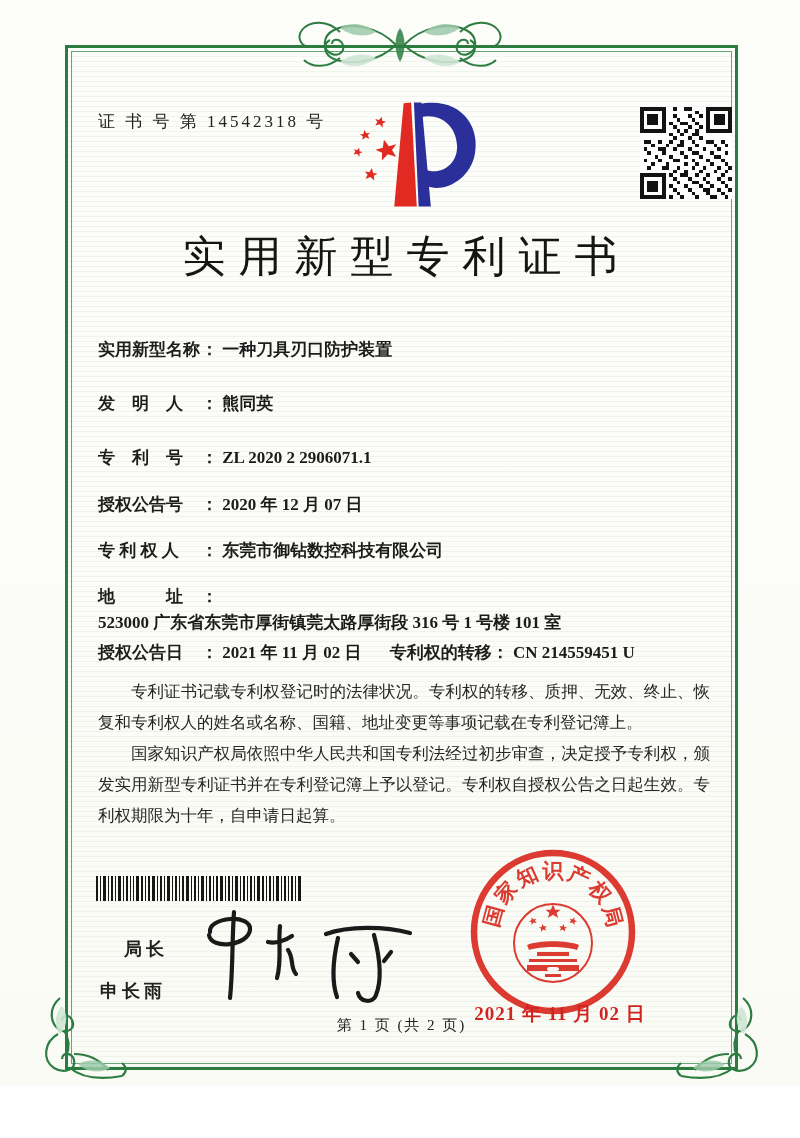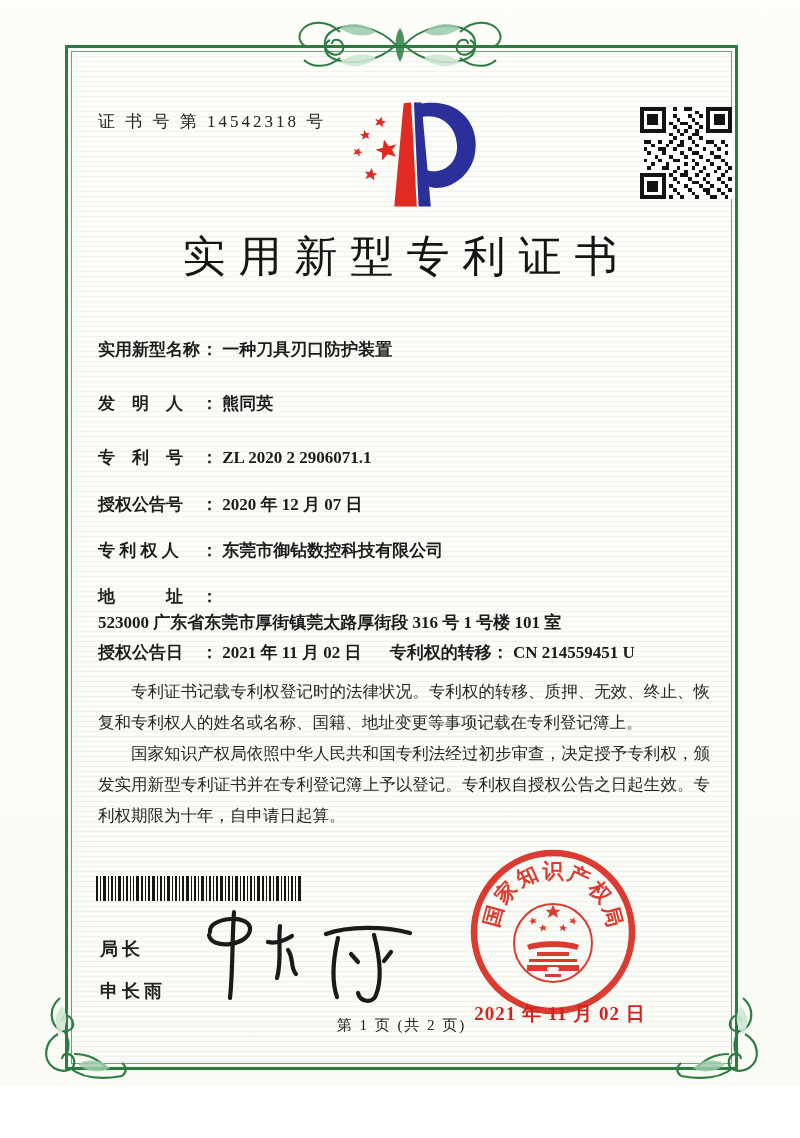--- a/index.html
+++ b/index.html
@@ -43,21 +43,21 @@
   .body-text{
     position:absolute;left:98px;top:676px;width:612px;
     font-size:16.5px;line-height:31px;color:#262626;text-align:justify;
   }
   .body-text p{margin:0;text-indent:2em;}
   .barcode{position:absolute;left:96px;top:876px;width:205px;height:25px;}
   .sig-title,.sig-name{
     position:absolute;left:100px;font-size:18px;font-weight:600;color:#222;
     font-family:"Liberation Sans","DejaVu Sans",sans-serif;letter-spacing:4px;
   }
-  .sig-title{top:937px;}
+  .sig-title{top:937px;margin-left:24px;}
   .sig-name{top:979px;}
   .signature{position:absolute;left:188px;top:902px;width:250px;height:110px;}
   .seal{position:absolute;left:467px;top:846px;width:172px;height:172px;opacity:.92;}
   .seal text{
     font-family:"Liberation Sans","DejaVu Sans",sans-serif;
     font-weight:700;font-size:21px;fill:#d92b20;
   }
   .seal-date{
     position:absolute;left:470px;top:1001px;width:180px;text-align:center;
     font-size:19px;font-weight:700;color:#cf2420;letter-spacing:1px;

